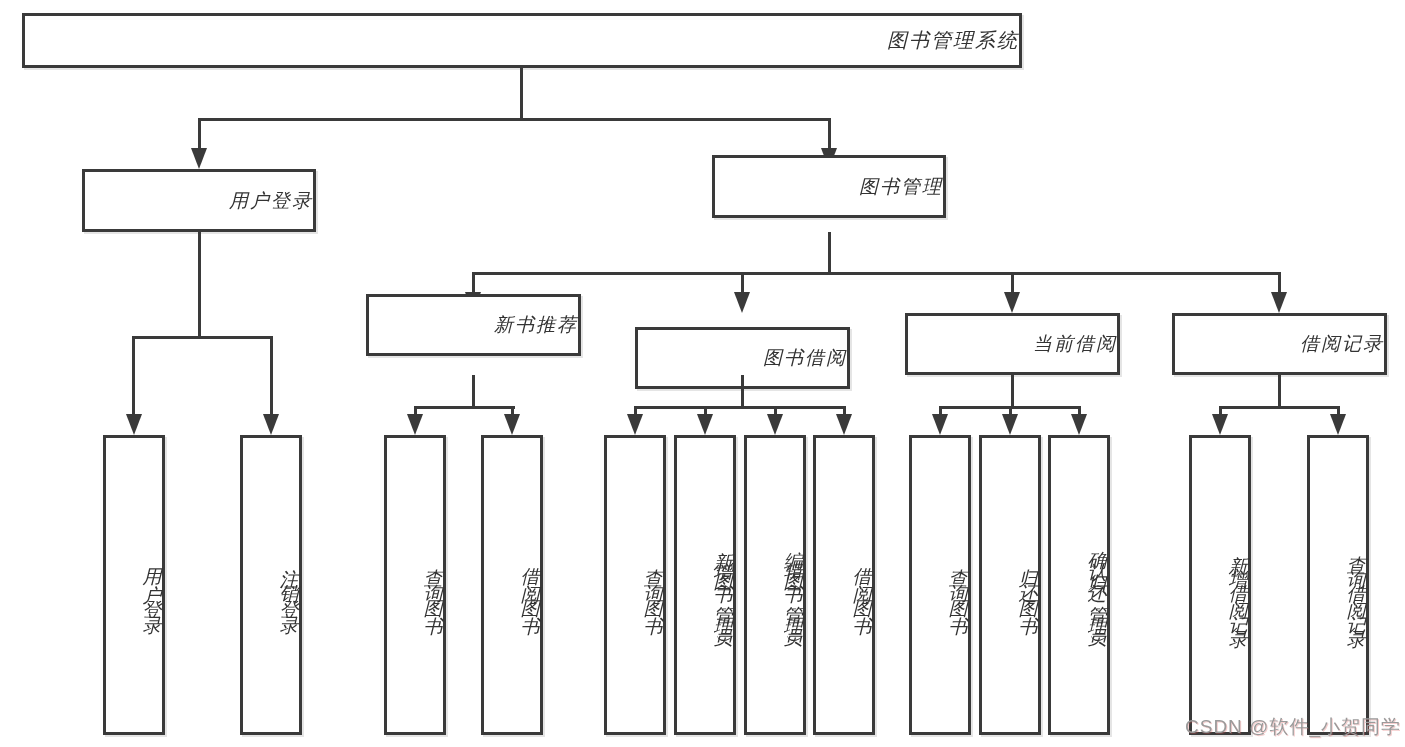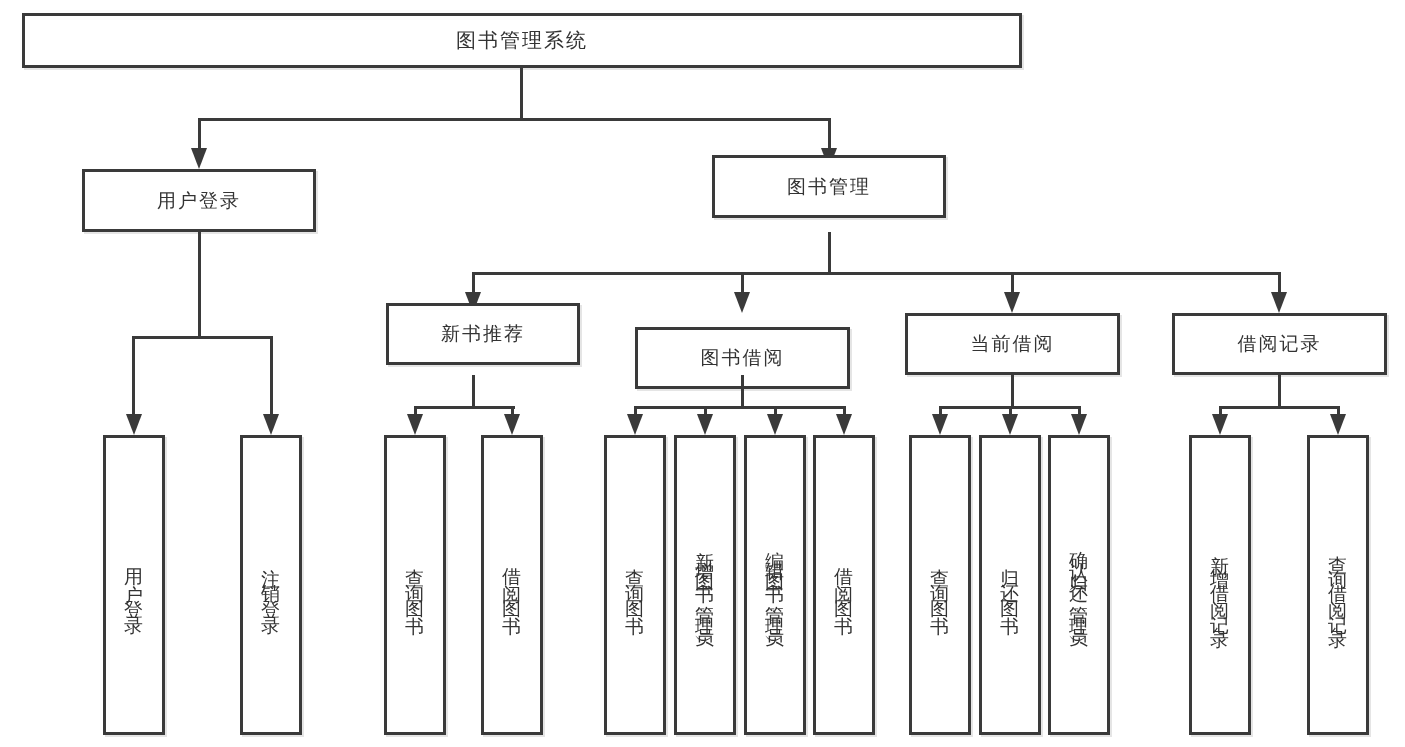--- a/index.html
+++ b/index.html
@@ -17,25 +17,26 @@
     background:#ffffff;
     overflow:hidden;
   }
   
   .box{
     position:absolute;
     background:#ffffff;
     border:3px solid var(--line);
     display:flex;
     align-items:center;
-    justify-content:center;
+    justify-content:flex-end;
     color:var(--text);
     font-size:19px;
     letter-spacing:2px;
     box-shadow:2px 2px 0 rgba(0,0,0,0.10);
+    font-style:italic;
   }
   .box.lvl1{font-size:20px;}
   
   .vbox span{
     writing-mode:vertical-lr;
     text-orientation:mixed;
     line-height:1;
     white-space:nowrap;
   }
   .ls16 span{letter-spacing:16px;}
@@ -97,21 +98,21 @@
   <div class="hl" style="left:472px;top:272px;width:809px;"></div>
   <div class="vl" style="left:472px;top:272px;height:20px;"></div>
   <div class="ar" style="left:465px;top:292px;"></div>
   <div class="vl" style="left:741px;top:272px;height:20px;"></div>
   <div class="ar" style="left:734px;top:292px;"></div>
   <div class="vl" style="left:1011px;top:272px;height:20px;"></div>
   <div class="ar" style="left:1004px;top:292px;"></div>
   <div class="vl" style="left:1278px;top:272px;height:20px;"></div>
   <div class="ar" style="left:1271px;top:292px;"></div>
 
-  <div class="box" style="left:366px;top:303px;width:194px;height:62px;margin-left:20px;">
+  <div class="box" style="left:366px;top:294px;width:215px;height:62px;">
     <span>新书推荐</span>
   </div>
   <div class="box" style="left:635px;top:327px;width:215px;height:62px;">
     <span>图书借阅</span>
   </div>
   <div class="box" style="left:1172px;top:313px;width:215px;height:62px;">
     <span>借阅记录</span>
   </div>
   <div class="box" style="left:905px;top:313px;width:215px;height:62px;">
     <span>当前借阅</span>
@@ -188,14 +189,15 @@
     <span>确认归还（管理员）</span>
   </div>
 
   <div class="box vbox ls15" style="left:1189px;top:435px;width:62px;height:300px;">
     <span>新增借阅记录</span>
   </div>
   <div class="box vbox ls15" style="left:1307px;top:435px;width:62px;height:300px;">
     <span>查询借阅记录</span>
   </div>
 
+  <div class="watermark">CSDN @软件_小贺同学</div>
 
 </div>
 
 </body></html>

